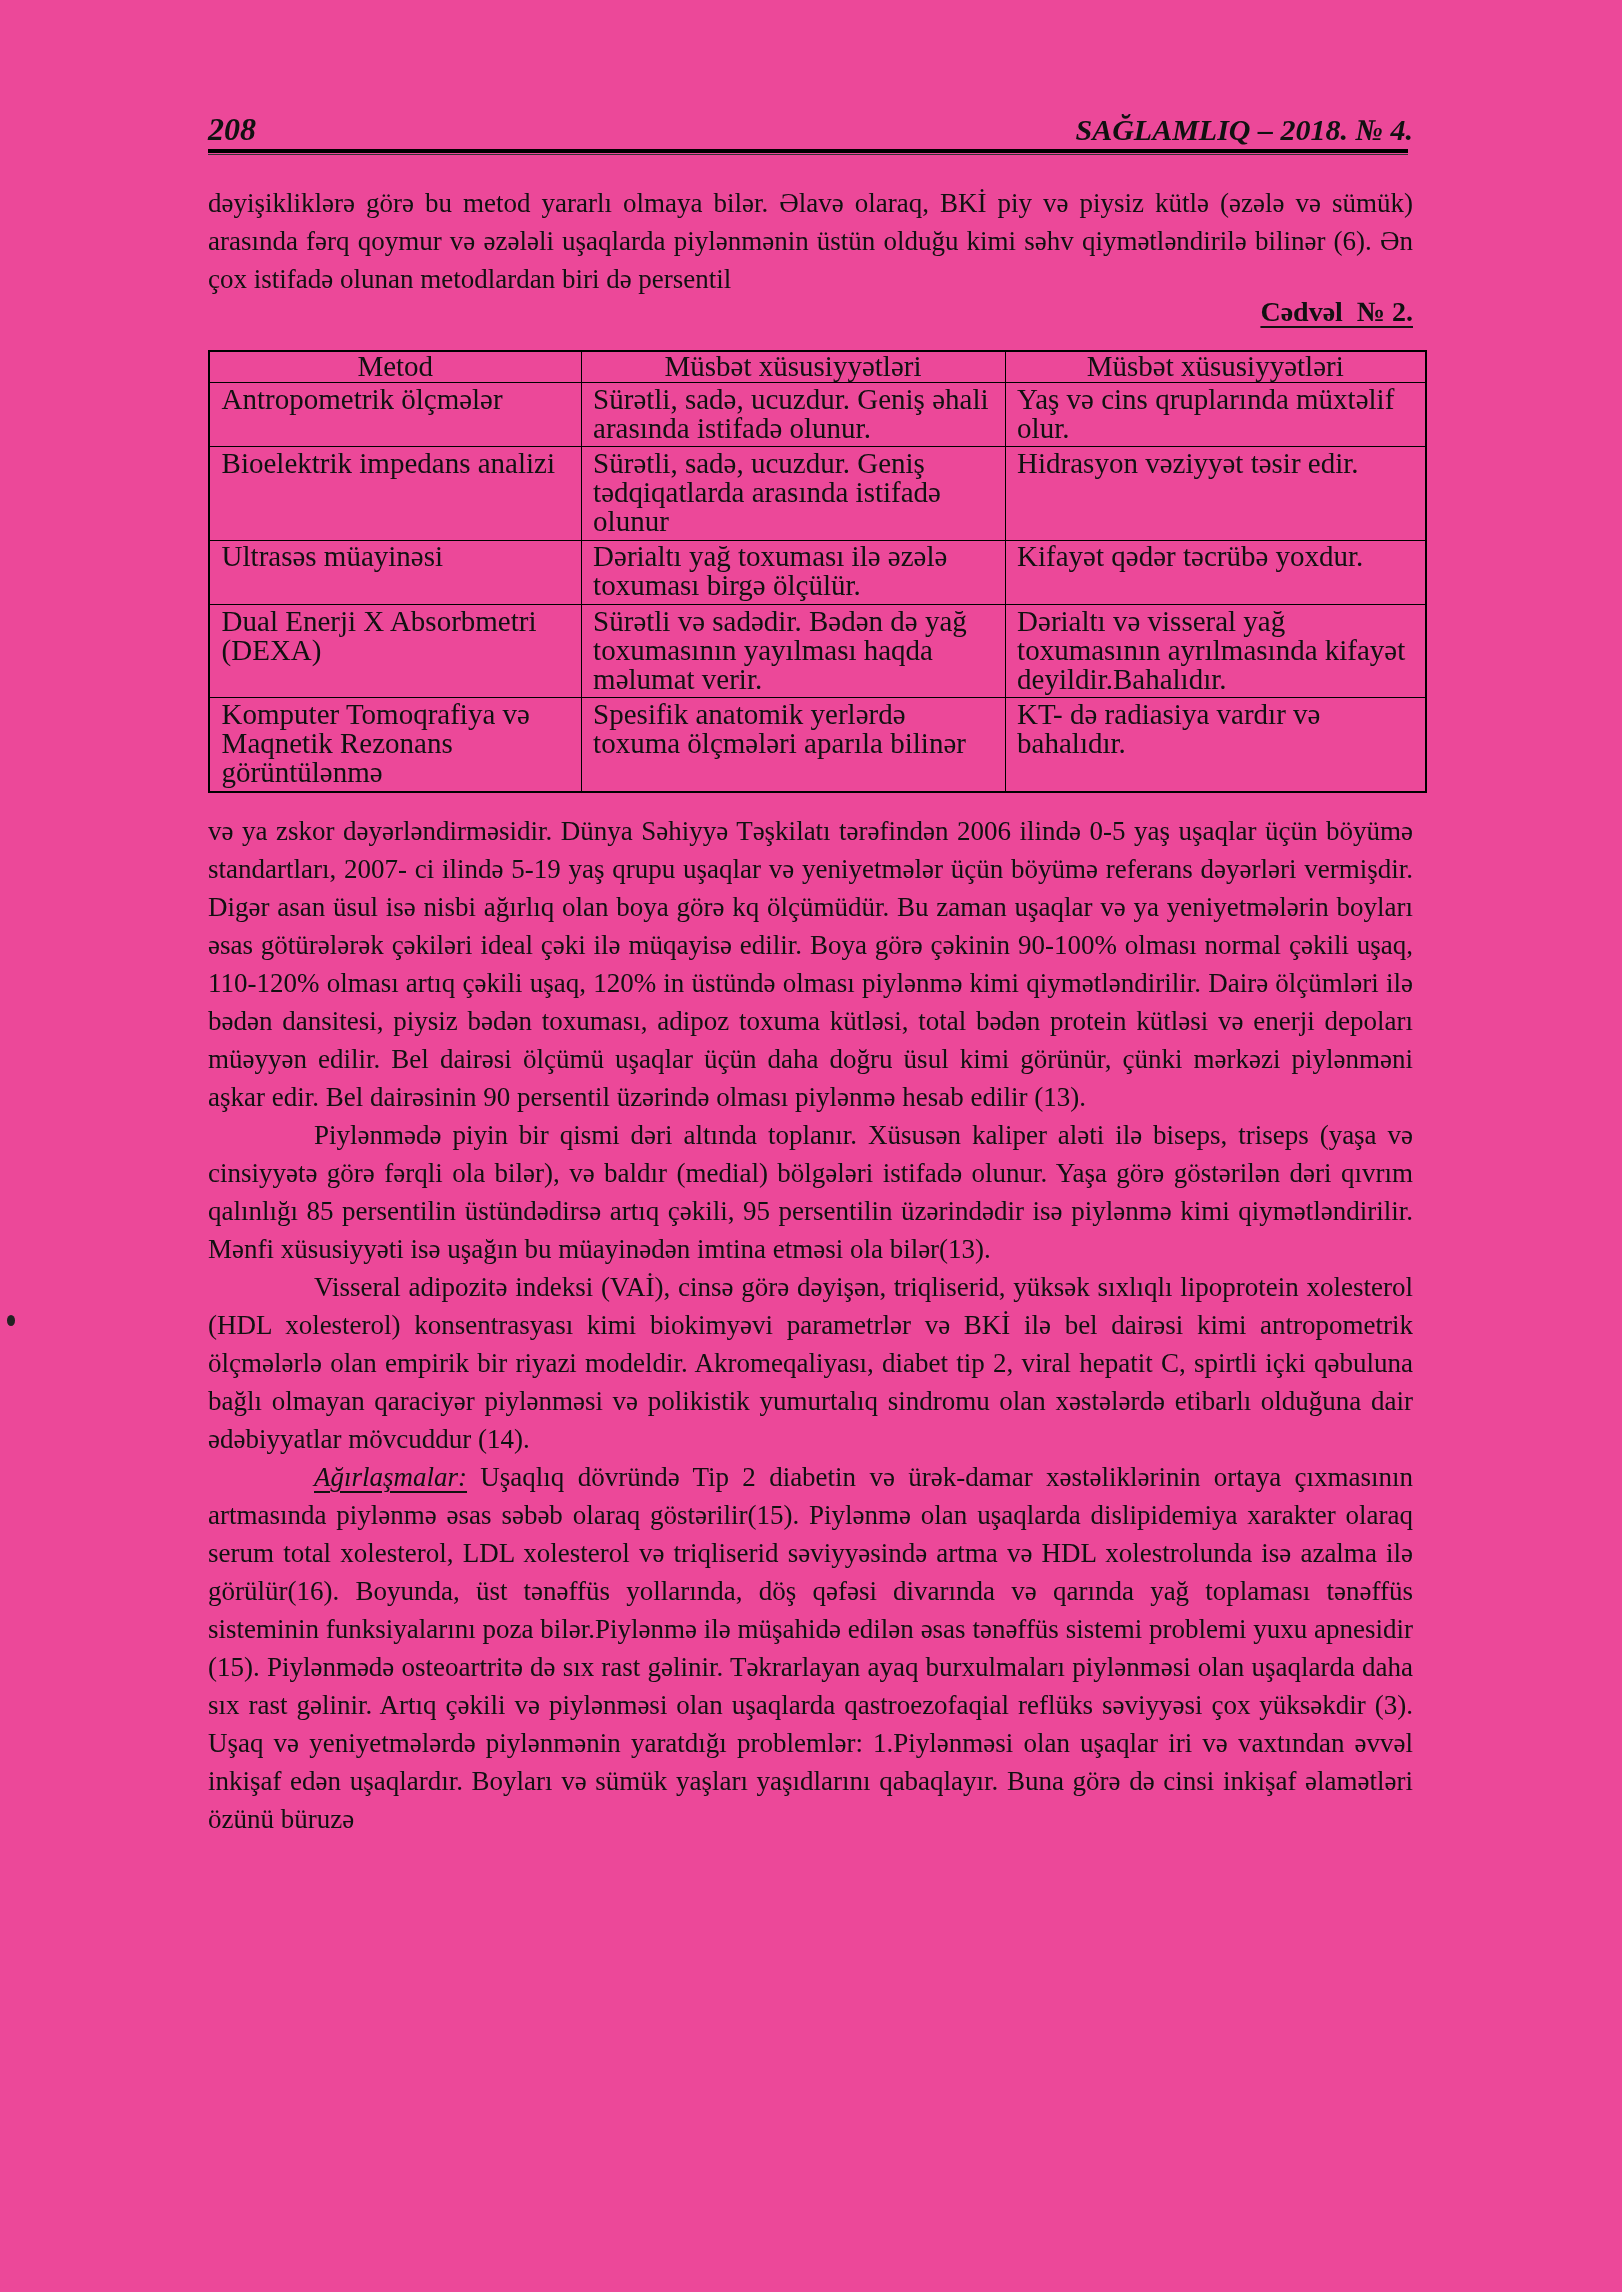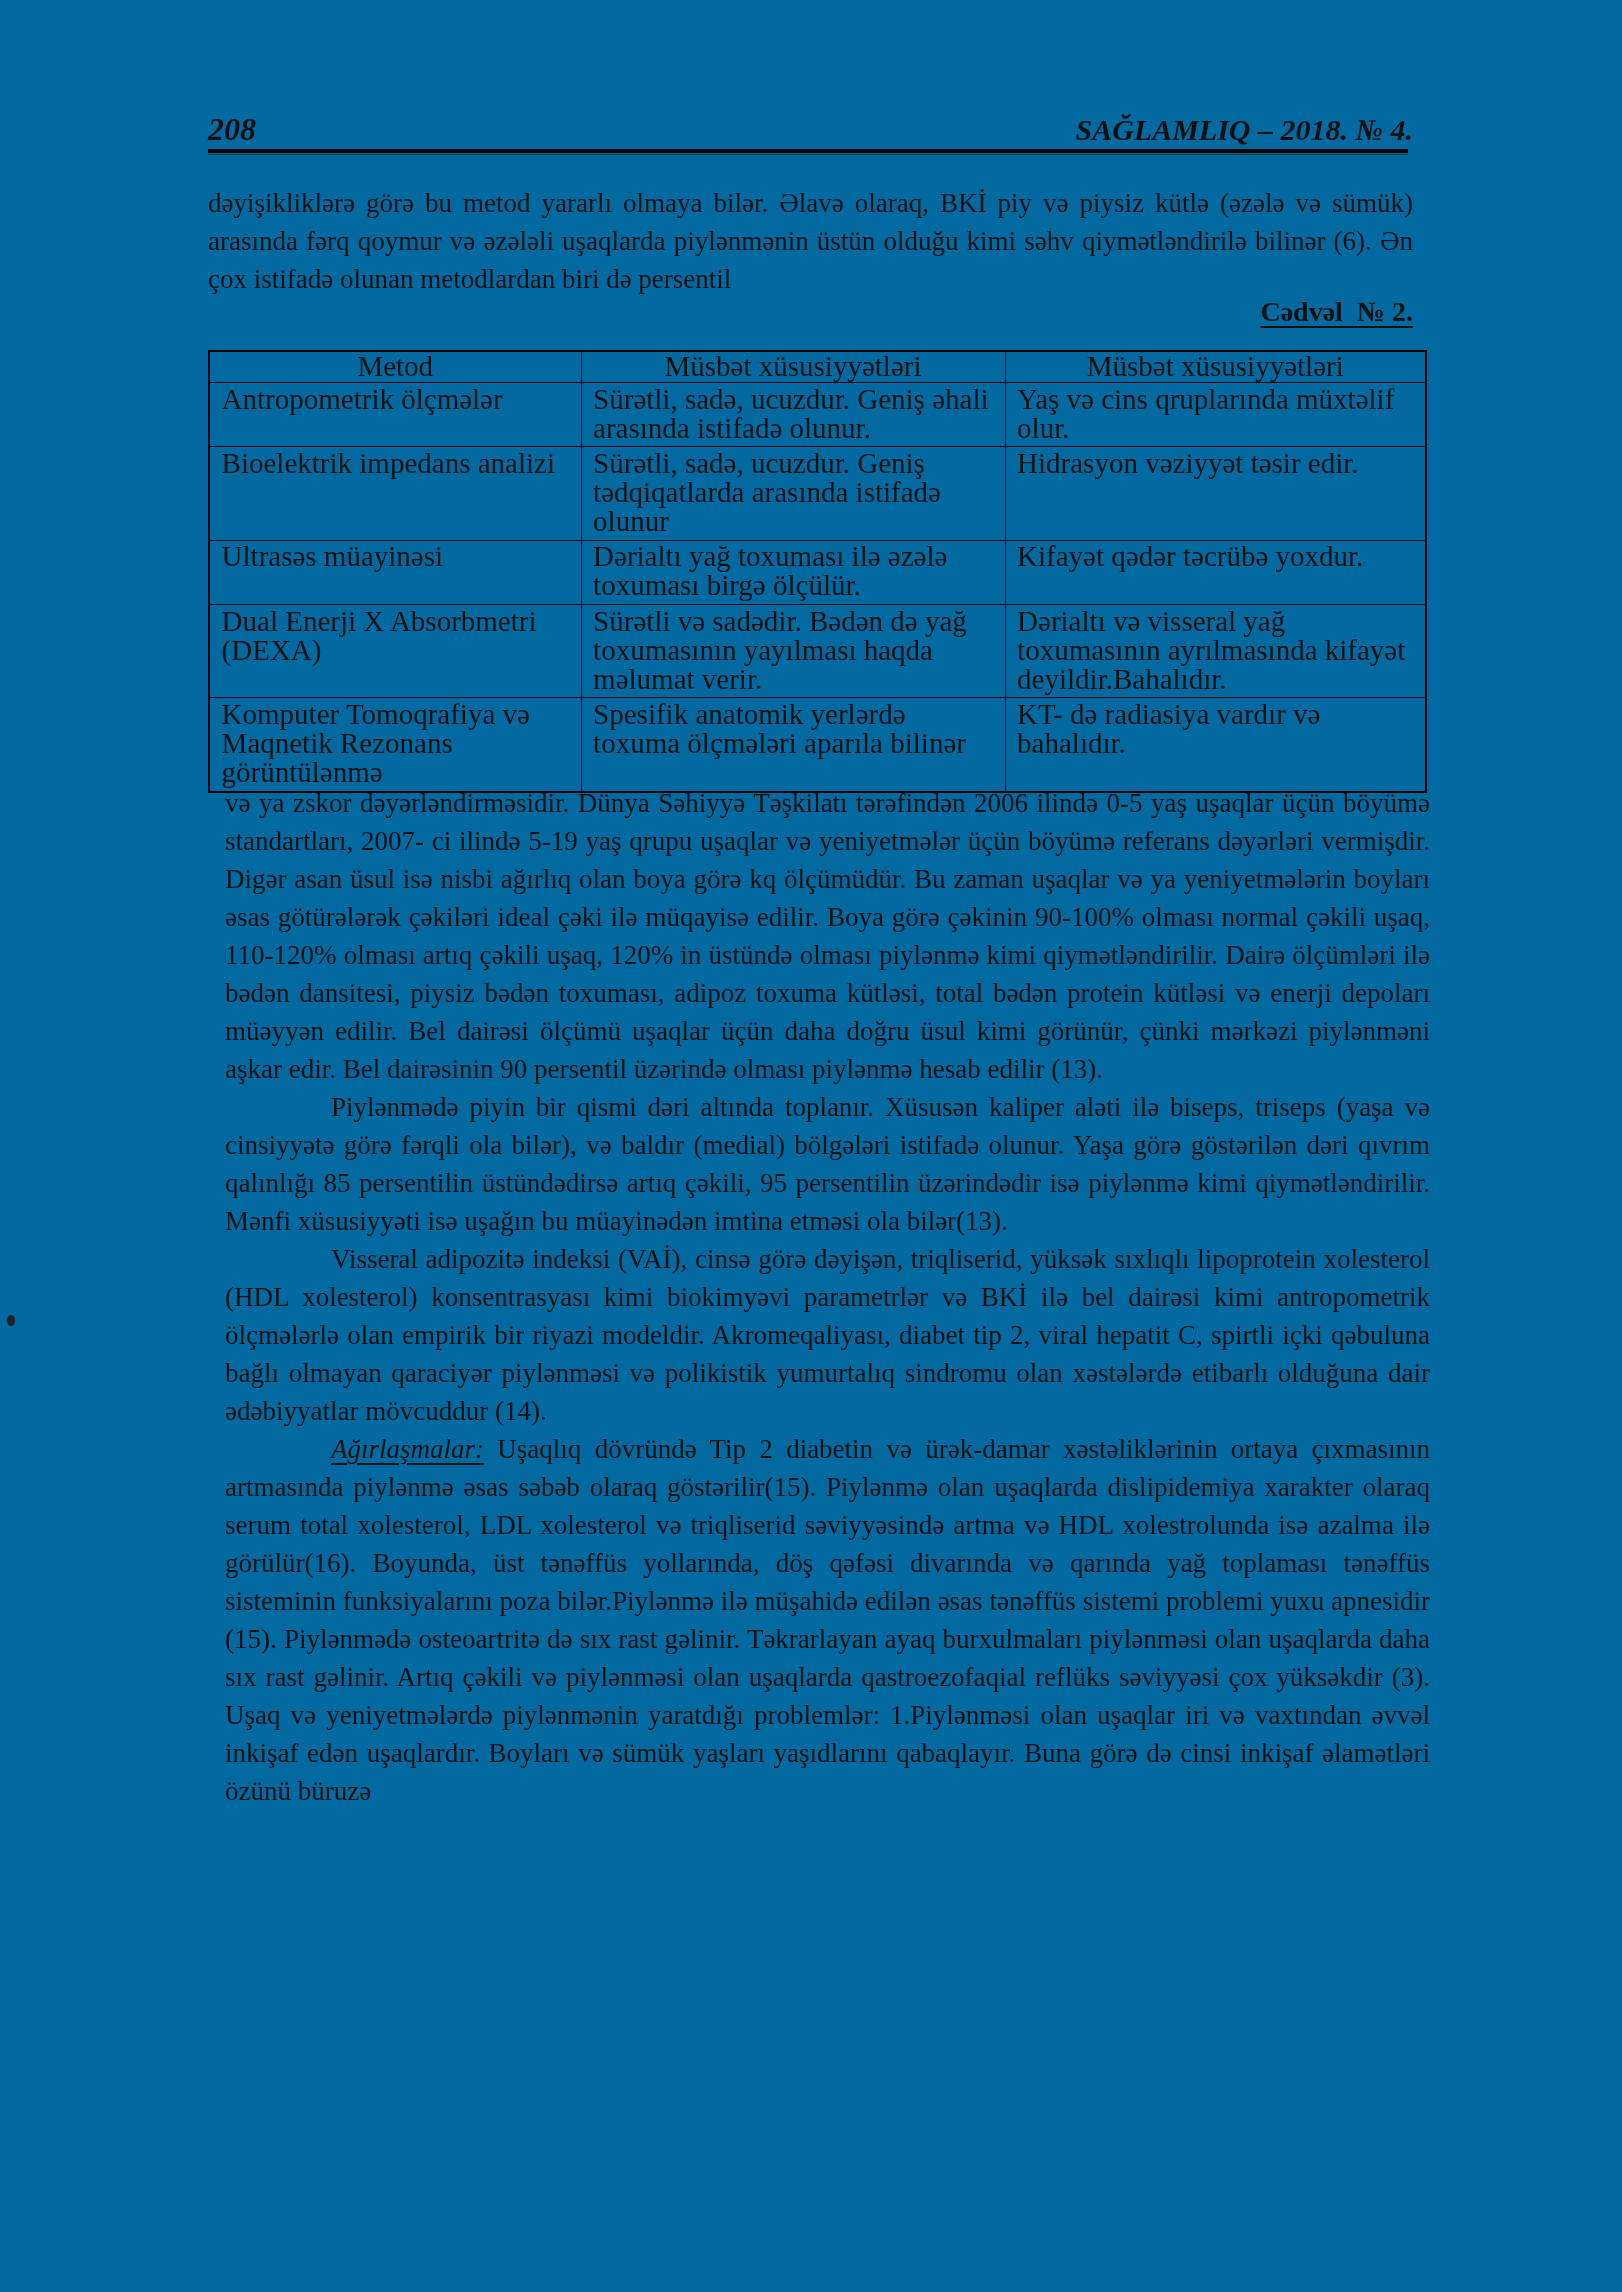--- a/index.html
+++ b/index.html
@@ -1,21 +1,21 @@
 <!DOCTYPE html>
 <html style="font-size:14.3px"><head>
 <meta charset="utf-8">
 <style>
   html, body { margin: 0; padding: 0; background: #e8e8e8; }
   .page {
     position: relative;
     width: 1623px;
     height: 2293px;
     margin: 0 auto;
-    background: #0369a1;
+    background: #ec4899;
     font-family: "Liberation Serif", serif;
     color: #111111;
     overflow: hidden;
   }
   .content { position: absolute; left: 208px; width: 1205px; }
 
   
   .runhead {
     top: 113px;
     display: flex;
@@ -72,21 +72,21 @@
     padding: 0 5.4px 0.9px 5.4px;
     vertical-align: top;
   }
   table.methods td {
     text-align: left;
     vertical-align: top;
     padding: 1.8px 9px 3.6px 11.6px;
     margin-top: 8px;
   }
 
-  .bodytext { top: 784px; margin-left: 17px; }
+  .bodytext { top: 812px; }
   .bodytext p { margin: 0; }
   .indent { text-indent: 106px; }
   .ulabel { font-style: italic; text-decoration: underline; text-underline-offset: 5.4px; }
 
   .speck {
     position: absolute;
     left: 7.2px; top: 1315px;
     width: 8px; height: 10.7px;
     background: #222;
     border-radius: 50%;

